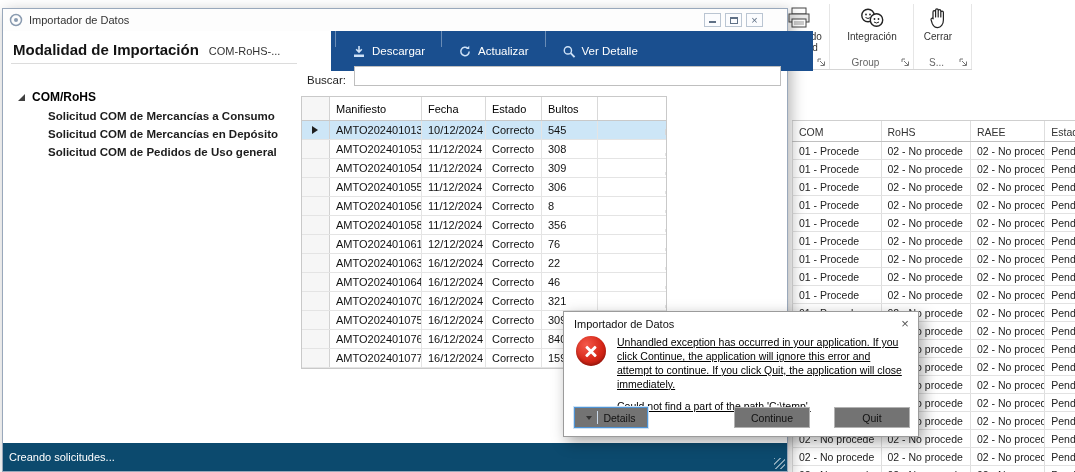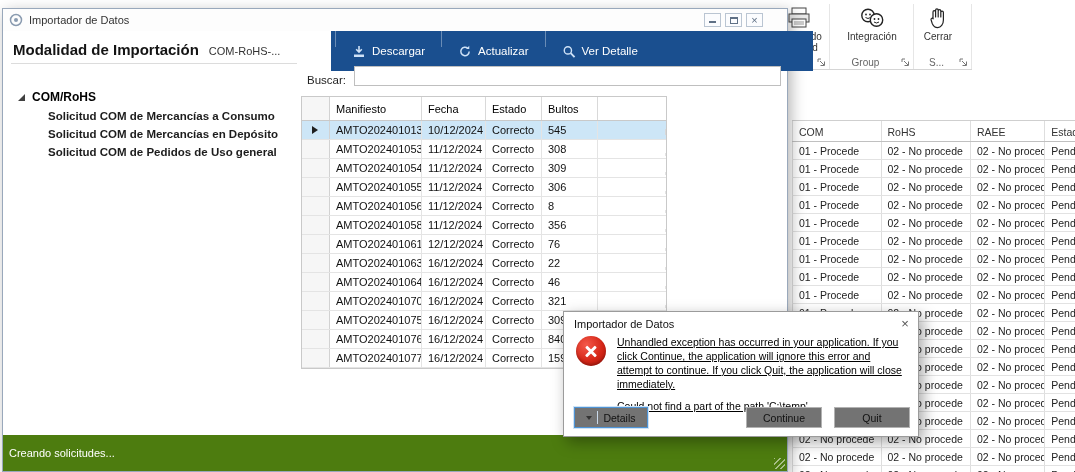--- a/index.html
+++ b/index.html
@@ -57,41 +57,41 @@
   .g-header{display:flex;height:24px;background:#fff;border-bottom:1px solid #c9c9c9;}
   .g-hc{padding:6px 0 0 6px;border-right:1px solid #d9d9d9;color:#000;overflow:hidden;white-space:nowrap;}
   .g-row{display:flex;height:19px;border-bottom:1px solid #e4e4e4;background:#fff;}
   .g-row.selected{background:#cde6f7;}
   .g-cell{padding:3px 0 0 6px;border-right:1px solid #e4e4e4;overflow:hidden;white-space:nowrap;color:#111;}
   .g-selcol{width:28px;background:#f6f6f6;border-right:1px solid #d2d2d2;position:relative;padding:0;}
   .g-row.selected .g-selcol{background:#cde6f7;}
   .row-arrow{position:absolute;left:10px;top:5px;width:0;height:0;border-left:6px solid #1f1f1f;border-top:4px solid transparent;border-bottom:4px solid transparent;}
   .c0{width:92px;}.c1{width:64px;}.c2{width:56px;}.c3{width:56px;}.c4{width:68px;margin-top:32px;}
 
-  .statusbar{position:absolute;left:0;right:0;bottom:0;height:36px;background:#4d7c0f;color:#fff;font-size:11px;display:flex;align-items:center;padding-left:6px;}
+  .statusbar{position:absolute;left:0;right:0;bottom:0;height:28px;background:#0c4a6e;color:#fff;font-size:11px;display:flex;align-items:center;padding-left:6px;}
   .grip{position:absolute;right:2px;bottom:2px;width:11px;height:11px;background:repeating-linear-gradient(135deg,rgba(255,255,255,0.5) 0 1.2px,transparent 1.2px 4px);}
 
   
   .dialog{position:absolute;left:563px;top:311px;width:356px;height:126px;background:#fff;border:1px solid #9b9b9b;box-shadow:4px 5px 14px rgba(0,0,0,0.35);z-index:30;}
   .dlg-title{height:23px;display:flex;align-items:center;padding-left:10px;font-size:11px;color:#111;}
   .dlg-close{margin-left:auto;width:26px;text-align:center;color:#555;font-size:13px;line-height:23px;cursor:default;}
   .dlg-body{display:flex;gap:11px;padding:1px 10px 0 12px;text-decoration:underline;}
   .err-icon{flex-shrink:0;width:30px;height:30px;border-radius:50%;background:radial-gradient(circle at 34% 30%,#f4594a 0%,#d62718 55%,#b01208 100%);position:relative;box-shadow:inset 0 -2px 3px rgba(0,0,0,0.25);}
   .err-icon::before,.err-icon::after{content:"";position:absolute;left:8px;top:13.5px;width:14px;height:3.2px;background:#fff;border-radius:1px;}
   .err-icon::before{transform:rotate(45deg);}
   .err-icon::after{transform:rotate(-45deg);}
   .dlg-text{font-size:10.5px;line-height:1.32;color:#000;}
   .dlg-path{margin-top:9px;}
   .dlg-footer{position:absolute;left:10px;right:8px;bottom:8px;display:flex;align-items:center;}
   .dbtn{height:21px;background:#737373;border:1px solid #b2b2b2;display:flex;align-items:center;justify-content:center;font-size:10.5px;color:#111;cursor:default;}
   .details-btn{width:74px;border:1px solid #4f94d6;box-shadow:0 0 0 1px #cfe3f5;gap:5px;}
   .details-arrow{width:0;height:0;border-left:3.5px solid transparent;border-right:3.5px solid transparent;border-top:4.5px solid #333;}
   .details-div{width:1px;height:13px;background:#c9d9ea;}
   .continue-btn{width:76px;margin-left:auto;}
-  .quit-btn{width:76px;margin-left:12px;}
+  .quit-btn{width:76px;margin-left:24px;}
 </style>
 </head>
 <body>
 
 <div class="ribbon">
   <div class="rgroup rg1">
     <div class="rbtn btn-contenido">
       <svg width="24" height="22" viewBox="0 0 24 22">
         <rect x="5" y="1" width="14" height="6" fill="#fff" stroke="#444"></rect>
         <rect x="2" y="7" width="20" height="8" fill="#e9e9e9" stroke="#444"></rect>

